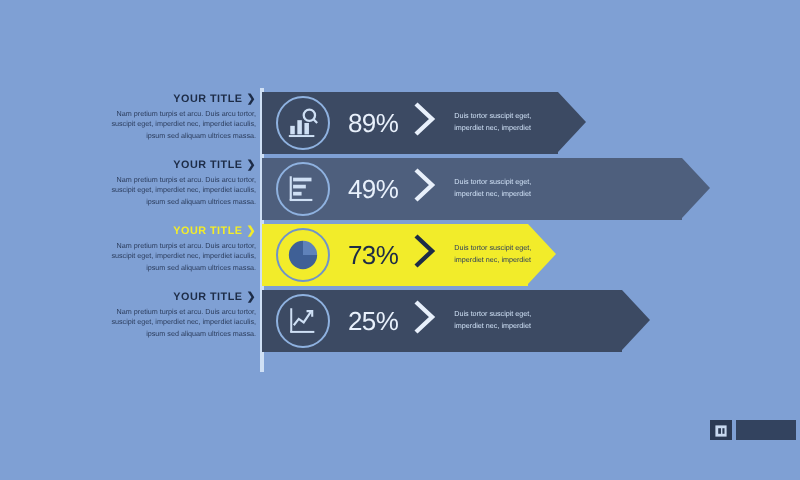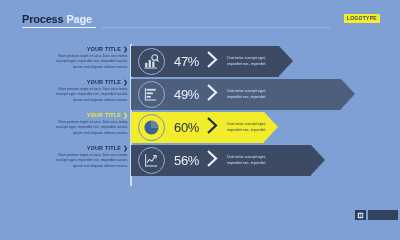--- a/index.html
+++ b/index.html
@@ -62,28 +62,20 @@
   
   .footer{position:absolute;right:2px;bottom:5px;display:flex;align-items:center;}
   .fbadge{width:11px;height:10px;background:#2c3a54;display:flex;align-items:center;justify-content:center;}
   .fbar{width:30px;height:10px;background:#33435f;margin-left:2px;}
 </style>
 </head>
 <body>
 
 <div class="slide">
 
-  <div class="header">
-    <div class="title">
-      <span class="t1">Process</span><span class="t2">Page</span>
-    </div>
-    <div class="title-rule"></div>
-    <div class="head-rule"></div>
-    <div class="logo">LOGOTYPE</div>
-  </div>
 
   <div class="left-col">
 
     <div class="lrow">
       <div class="lt">
         <span>YOUR TITLE</span><span class="chev">❯</span>
       </div>
       <div class="lb">Nam pretium turpis et arcu. Duis arcu tortor, suscipit eget, imperdiet nec, imperdiet iaculis, ipsum sed aliquam ultrices massa.</div>
     </div>
 
@@ -121,21 +113,21 @@
         <div class="circle">
           <svg width="17" height="17" viewBox="0 0 24 24">
             <rect x="3" y="14" width="3.2" height="6" fill="#cfe0f5"></rect>
             <rect x="8" y="10" width="3.2" height="10" fill="#cfe0f5"></rect>
             <rect x="13" y="12" width="3.2" height="8" fill="#cfe0f5"></rect>
             <rect x="2" y="20.5" width="18" height="1.4" fill="#cfe0f5"></rect>
             <circle cx="16.5" cy="6.5" r="4" fill="none" stroke="#cfe0f5" stroke-width="1.6"></circle>
             <line x1="19.4" y1="9.4" x2="22" y2="12" stroke="#cfe0f5" stroke-width="1.6"></line>
           </svg>
         </div>
-        <div class="pct">47%</div>
+        <div class="pct">89%</div>
         <div class="arrow">
           <svg width="13" height="19" viewBox="0 0 13 19">
               <polyline points="2,2 10,9.5 2,17" fill="none" stroke="#e8f0fb" stroke-width="2.2"></polyline>
             </svg>
         </div>
         <div class="desc">Duis tortor suscipit eget, imperdiet nec, imperdiet</div>
       </div>
     </div>
 
     <div class="bar b2" style="top:33px;">
@@ -164,21 +156,21 @@
     <div class="bar b3" style="top:66px;">
       <div class="body" style="width:133px;"></div>
       <div class="tip" style="left:133px;"></div>
       <div class="content">
         <div class="circle">
           <svg width="17" height="17" viewBox="0 0 24 24">
             <path d="M12 12 L12 2 A10 10 0 0 1 22 12 Z" fill="#5f82ba"></path>
             <path d="M12 12 L22 12 A10 10 0 1 1 12 2 Z" fill="#3f6096"></path>
           </svg>
         </div>
-        <div class="pct">60%</div>
+        <div class="pct">73%</div>
         <div class="arrow">
           <svg width="13" height="19" viewBox="0 0 13 19">
               <polyline points="2,2 10,9.5 2,17" fill="none" stroke="#1d2c47" stroke-width="2.2"></polyline>
             </svg>
         </div>
         <div class="desc">Duis tortor suscipit eget, imperdiet nec, imperdiet</div>
       </div>
     </div>
 
     <div class="bar b4" style="top:99px;">
@@ -186,21 +178,21 @@
       <div class="tip" style="left:180px;"></div>
       <div class="content">
         <div class="circle">
           <svg width="17" height="17" viewBox="0 0 24 24">
             <rect x="3" y="3" width="1.4" height="17" fill="#cfe0f5"></rect>
             <rect x="3" y="19" width="17" height="1.4" fill="#cfe0f5"></rect>
             <polyline points="5.5,15 9,10.5 12.5,13 17.5,5.5" fill="none" stroke="#cfe0f5" stroke-width="1.5"></polyline>
             <polyline points="14.5,5 18.5,5 18.5,9" fill="none" stroke="#cfe0f5" stroke-width="1.5"></polyline>
           </svg>
         </div>
-        <div class="pct">56%</div>
+        <div class="pct">25%</div>
         <div class="arrow">
           <svg width="13" height="19" viewBox="0 0 13 19">
               <polyline points="2,2 10,9.5 2,17" fill="none" stroke="#e8f0fb" stroke-width="2.2"></polyline>
             </svg>
         </div>
         <div class="desc">Duis tortor suscipit eget, imperdiet nec, imperdiet</div>
       </div>
     </div>
 
   </div>

